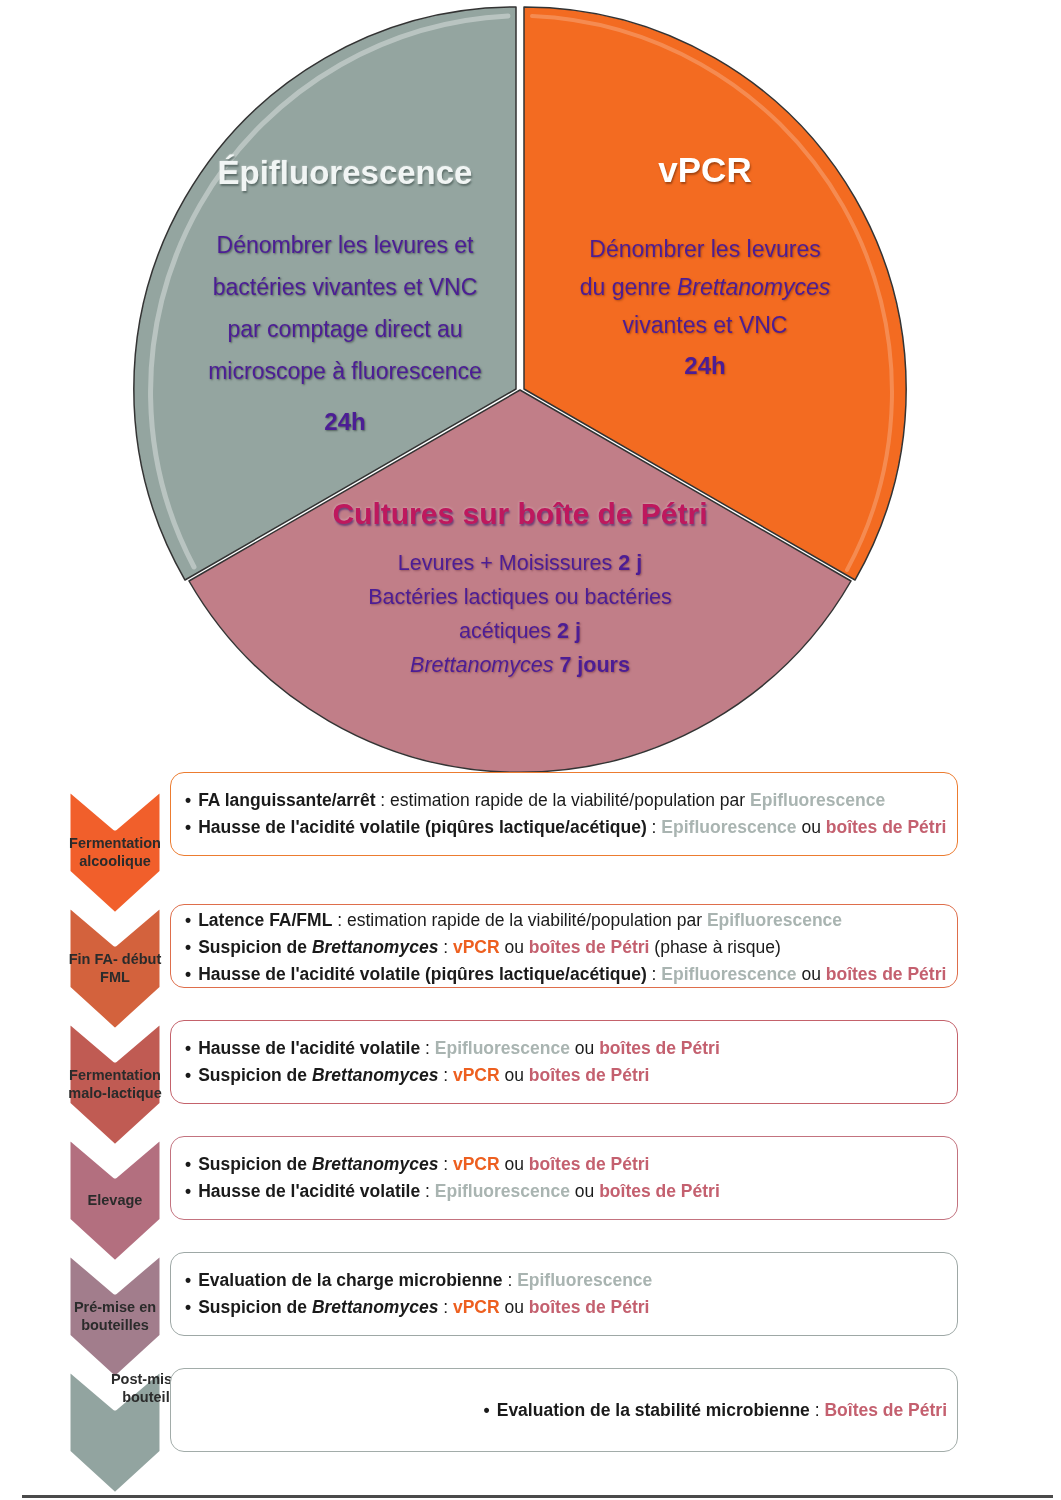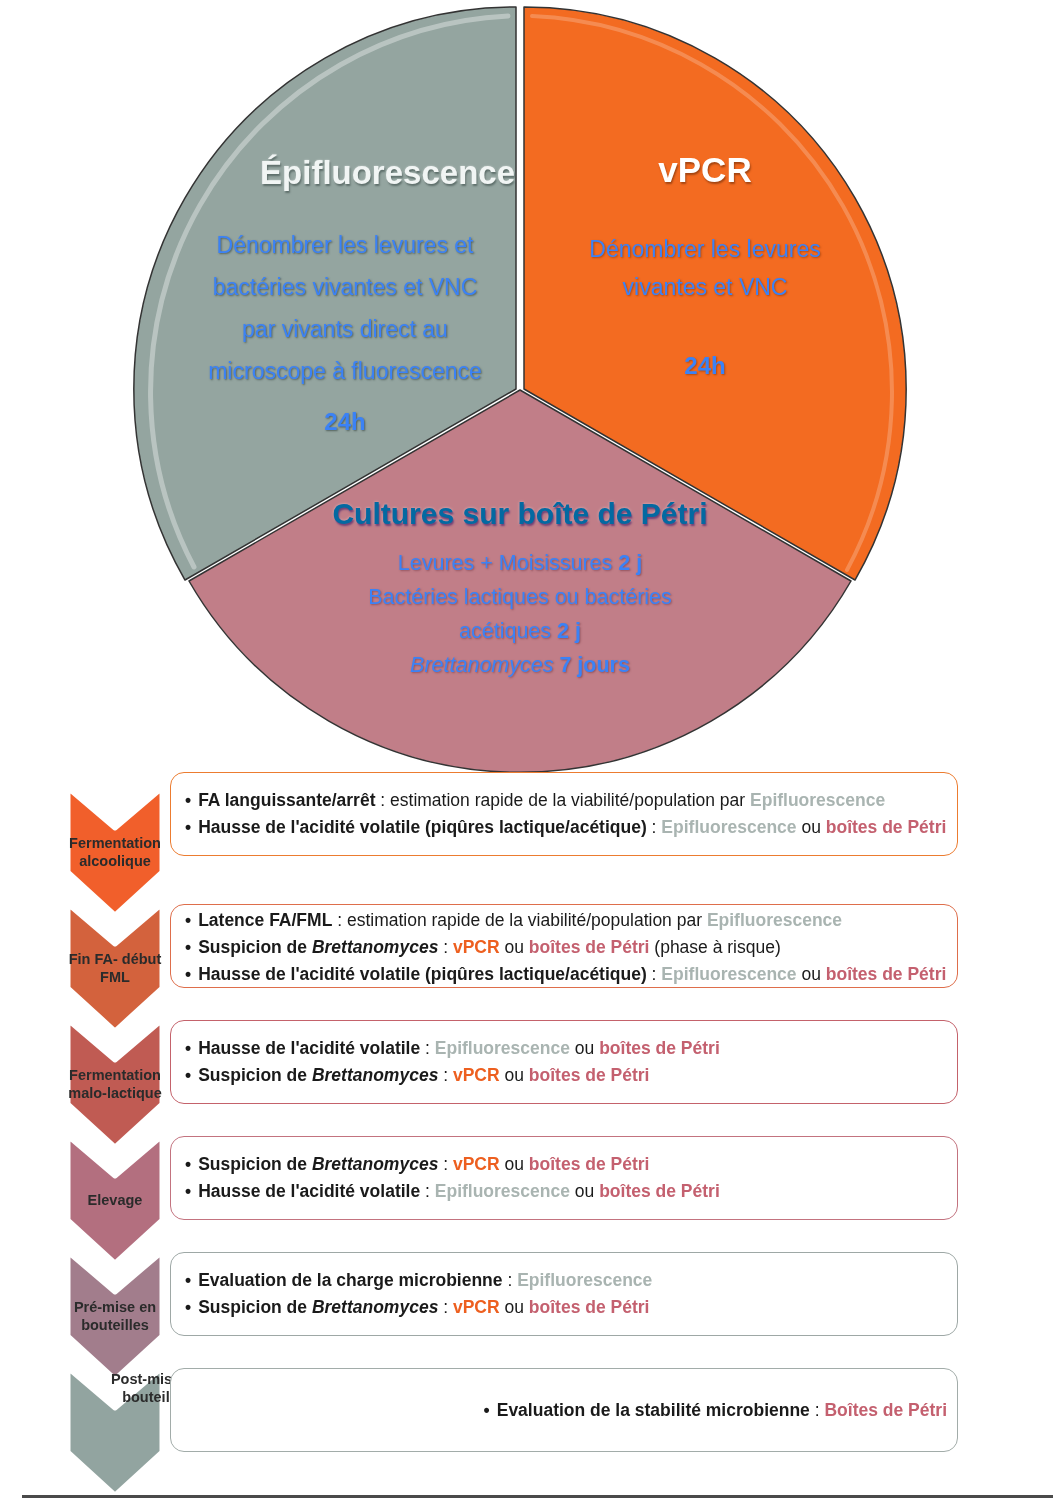--- a/index.html
+++ b/index.html
@@ -1,26 +1,26 @@
 <!DOCTYPE html>
 <html><head>
 <meta charset="utf-8">
 <style>
   html,body{margin:0;padding:0;background:#ffffff;}
   .canvas{position:relative;width:1061px;height:1500px;background:#ffffff;overflow:hidden;
           font-family:"Liberation Sans",sans-serif;}
   svg{display:block;}
   
-  .slice-text{position:absolute;text-align:center;color:#3b82f6;}
+  .slice-text{position:absolute;text-align:center;color:#4c1d95;}
   .slice-title{font-weight:700;}
   .title-gray{left:175px;top:154px;width:340px;font-size:33px;color:#F1F5F4;
-              text-shadow:1px 2px 2px #5c6d69,0 0 2px rgba(255,255,255,.5);text-align:right;}
+              text-shadow:1px 2px 2px #5c6d69,0 0 2px rgba(255,255,255,.5);}
   .title-orange{left:545px;top:150px;width:320px;font-size:35px;color:#ffffff;
               text-shadow:1px 2px 2px #a34512;}
-  .title-pink{left:305px;top:497px;width:430px;font-size:30px;color:#0369a1;
+  .title-pink{left:305px;top:497px;width:430px;font-size:30px;color:#be185d;
               text-shadow:1px 2px 2px #6e3e74,0 0 3px rgba(255,255,255,.45);}
   .lines-gray{left:150px;top:224px;width:390px;font-size:23px;line-height:42px;
               text-shadow:1px 1px 2px rgba(60,75,70,.75);}
   .dur-gray{left:150px;top:408px;width:390px;font-size:24px;font-weight:700;
               text-shadow:1px 1px 2px rgba(60,75,70,.75);}
   .lines-orange{left:525px;top:230px;width:360px;font-size:23px;line-height:38px;
               text-shadow:1px 1px 2px rgba(150,60,10,.7);}
   .dur-orange{left:525px;top:352px;width:360px;font-size:24px;font-weight:700;
               text-shadow:1px 1px 2px rgba(150,60,10,.7);}
   .lines-pink{left:295px;top:546px;width:450px;font-size:21.5px;line-height:34px;
@@ -59,28 +59,29 @@
     <g transform="translate(4,-1)">
       <path d="M520,390 L520,8 A382,382 0 0 1 851,581 Z" stroke="#333333" stroke-width="1.5" stroke-linejoin="round" fill="#F36B21"></path>
       <path d="M528,17 A376,376 0 0 1 843,571" fill="none" stroke="#ffffff" stroke-width="4" opacity="0.22" stroke-linecap="round"></path>
     </g>
   </svg>
 
   <div class="slice-text slice-title title-gray">Épifluorescence</div>
   <div class="slice-text lines-gray">
     <div><span class="sg-n">Dénombrer les levures et</span></div>
     <div><span class="sg-n">bactéries vivantes et VNC</span></div>
-    <div><span class="sg-n">par vivants direct au</span></div>
+    <div><span class="sg-n">par comptage direct au</span></div>
     <div><span class="sg-n">microscope à fluorescence</span></div>
   </div>
   <div class="slice-text dur-gray">24h</div>
 
   <div class="slice-text slice-title title-orange">vPCR</div>
   <div class="slice-text lines-orange">
     <div><span class="sg-n">Dénombrer les levures</span></div>
+    <div><span class="sg-n">du genre </span><span class="sg-i">Brettanomyces</span></div>
     <div><span class="sg-n">vivantes et VNC</span></div>
   </div>
   <div class="slice-text dur-orange">24h</div>
 
   <div class="slice-text slice-title title-pink">Cultures sur boîte de Pétri</div>
   <div class="slice-text lines-pink">
     <div><span class="sg-n">Levures + Moisissures </span><span class="sg-b">2 j</span></div>
     <div><span class="sg-n">Bactéries lactiques ou bactéries</span></div>
     <div><span class="sg-n">acétiques </span><span class="sg-b">2 j</span></div>
     <div><span class="sg-i">Brettanomyces </span><span class="sg-b">7 jours</span></div>

